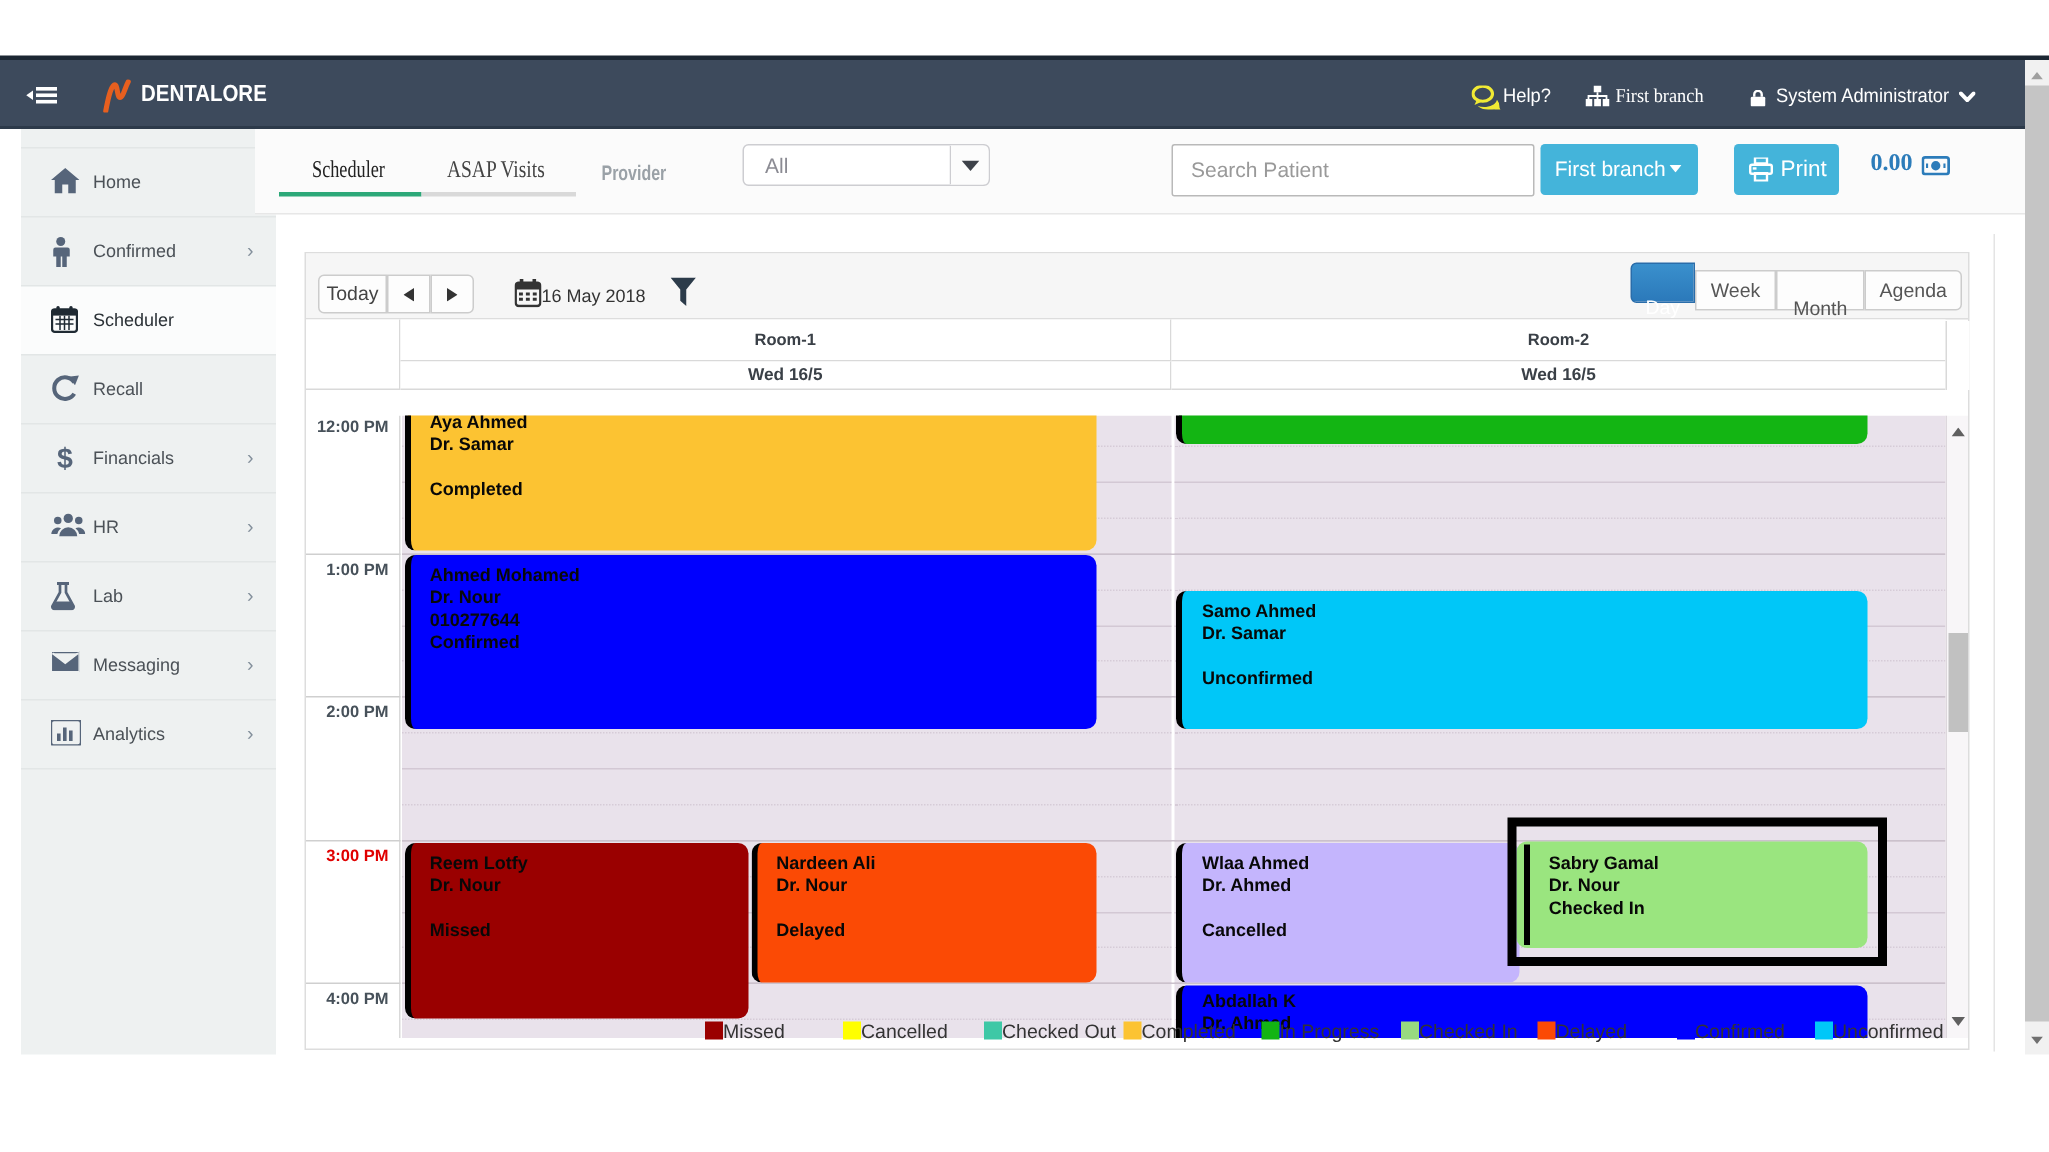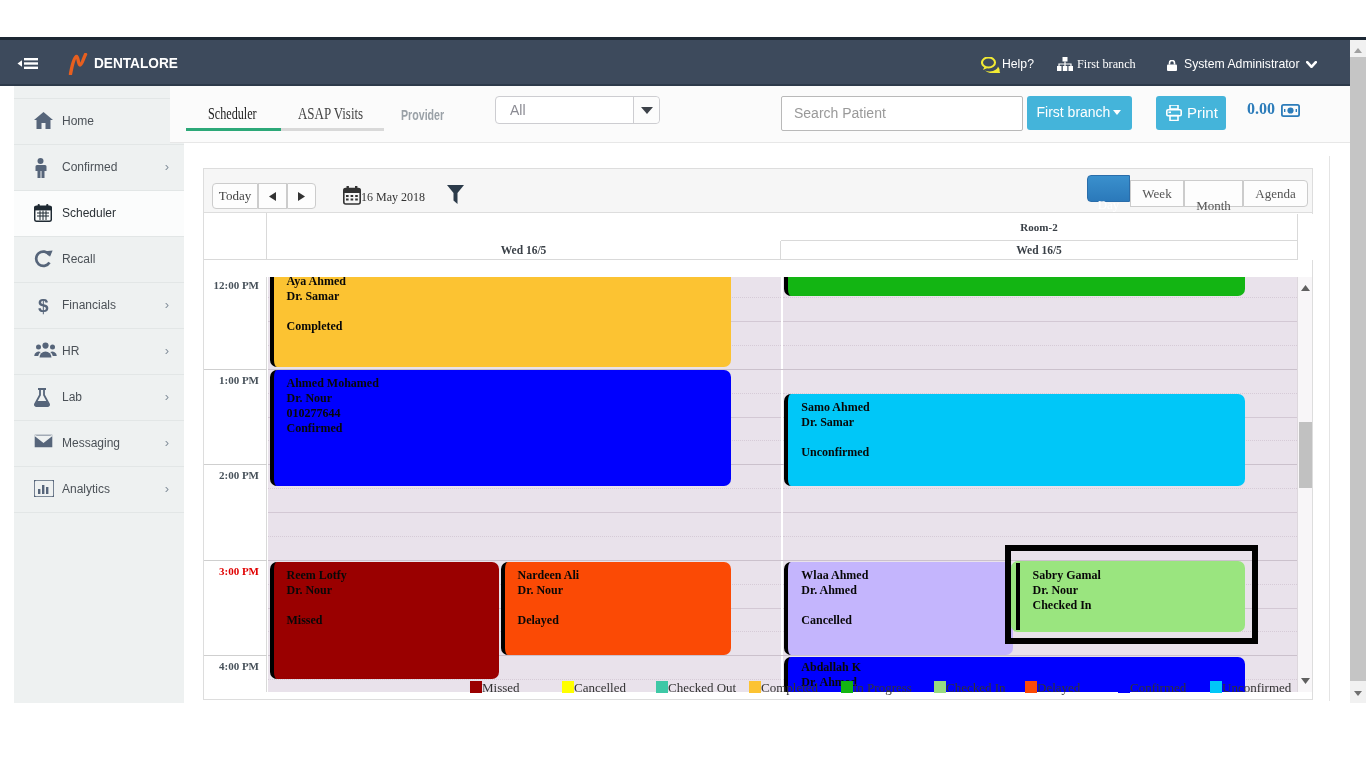--- a/index.html
+++ b/index.html
@@ -13,21 +13,21 @@
   #sidebar { position:absolute; left:0; top:86px; width:170px; height:617px; background:#eef1f1;margin-left:14px; }
   .mitem { position:absolute; left:0; width:170px; height:46px; border-top:1px solid #e2e6e6; }
   .mitem .lbl { position:absolute; left:48px; top:15px; font-size:12px; color:#4b5157; }
   .mitem .chev { position:absolute; right:15px; top:14px; font-size:13px; color:#84909c; }
   .mitem svg { position:absolute; left:20px; top:13px; }
   .mitem.active { background:#fbfcfc; }
   
   #hrow { position:absolute; left:170px; top:86px; width:1196px; height:57px; background:#fbfbfb; border-bottom:1px solid #e7e7e7; }
   .tab { position:absolute; font-family:"Liberation Serif",serif; font-size:16px; color:#333; top:19px; transform:scaleX(0.76); transform-origin:left; }
   
-  #panel { position:absolute; left:203px; top:168px; width:1110px; height:532px; background:#fff; border:1px solid #ddd;font-family:Liberation Serif, serif; }
+  #panel { position:absolute; left:203px; top:168px; width:1110px; height:532px; background:#fff; border:1px solid #ddd; }
   #toolbar { position:absolute; left:0; top:0; width:1108px; height:44px; background:#f6f6f6; border-bottom:1px solid #ddd; }
   .tbtn { position:absolute; top:14px; height:26px; background:#fdfdfd; border:1px solid #ccc; font-size:13px; color:#444; text-align:center; }
   
   .gh { position:absolute; background:#fff; border-bottom:1px solid #d9d9d9; font-size:11px; font-weight:bold; color:#3a4047; text-align:center; }
   
   #gridbody { position:absolute; left:0; top:108px; width:1108px; height:415px; overflow:hidden; }
   .pinkcol { position:absolute; top:0; height:415px; background:#e9e2eb; }
   .hourline { position:absolute; height:1px; background:#cbc1cc; }
   .tlabel { position:absolute; left:0; width:55px; text-align:right; font-size:11px; font-weight:bold; color:#47515a; }
   .apt { position:absolute; border-radius:7px; border-left:4px solid #000; color:#000; }
@@ -235,20 +235,21 @@
     <svg class="abs" style="left:243px;top:16px" width="17" height="20" viewBox="0 0 17 20">
       <path d="M0,0 L17,0 L10.5,8 L10.5,19 L6.5,15.5 L6.5,8 Z" fill="#2c3b4a"></path>
     </svg>
     <div class="tbtn" style="left:883px;top:6px;height:27px;width:43px;background:linear-gradient(#3a90cd,#2b79ba);border-color:#2a6daa;color:#fff;border-radius:4px 0 0 4px;padding-top:21px;">Day</div>
     <div class="tbtn" style="left:926px;top:11px;height:27px;width:54px;padding-top:5px;color:#555;">Week</div>
     <div class="tbtn" style="left:980px;top:11px;height:27px;width:59px;padding-top:17px;color:#555;">Month</div>
     <div class="tbtn" style="left:1039px;top:11px;height:27px;width:65px;border-radius:0 4px 4px 0;padding-top:5px;color:#555;">Agenda</div>
   </div>
 
   <div class="gh" style="left:0;top:44px;width:63px;height:47px;border-right:1px solid #d9d9d9;"></div>
+  <div class="gh" style="left:63px;top:44px;width:514px;height:28px;border-right:1px solid #d9d9d9;padding-top:8px;">Room-1</div>
   <div class="gh" style="left:577px;top:44px;width:516px;height:28px;padding-top:8px;">Room-2</div>
   <div class="gh" style="left:63px;top:72px;width:514px;height:19px;border-right:1px solid #d9d9d9;padding-top:3px;font-size:11.5px;">Wed 16/5</div>
   <div class="gh" style="left:577px;top:72px;width:516px;height:19px;padding-top:3px;font-size:11.5px;">Wed 16/5</div>
   <div class="abs" style="left:1093px;top:45px;width:16px;height:46px;background:#fff;border-left:1px solid #d9d9d9;"></div>
 
   <div id="gridbody">
 
     <div class="abs" style="left:0;top:0;width:63px;height:415px;background:#fff;border-right:1px solid #d9d9d9;"></div>
     <div class="tlabel" style="top:2px;">12:00 PM</div>
     <div class="tlabel" style="top:96.7px;">1:00 PM</div>

